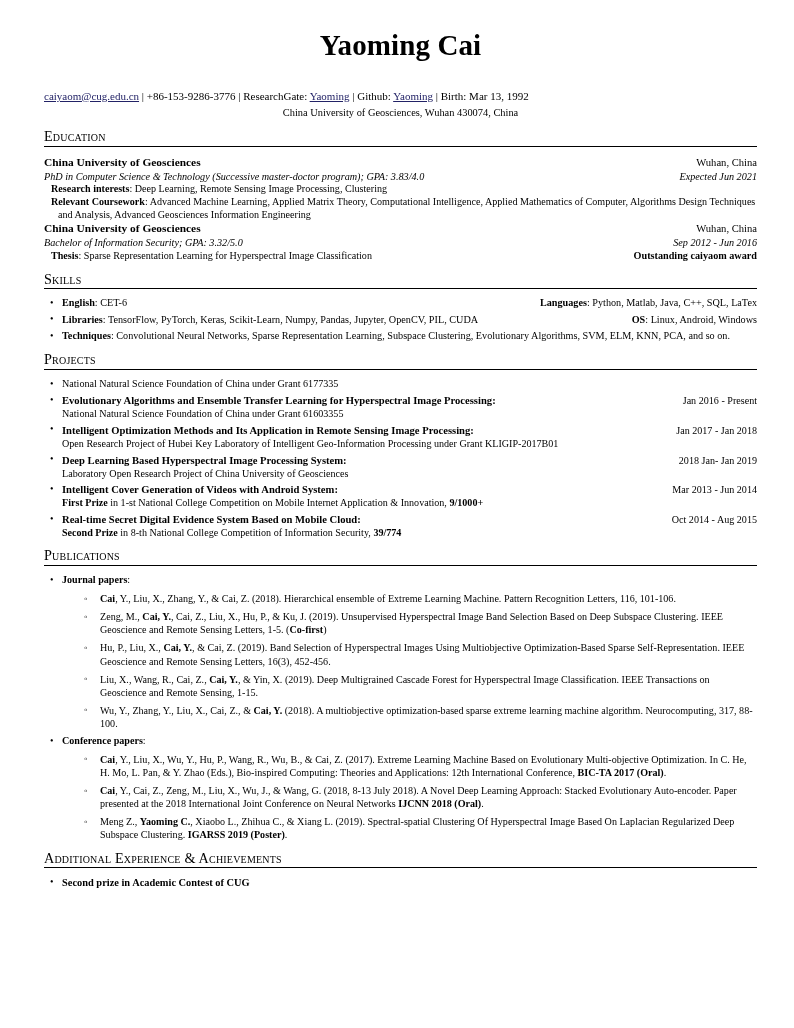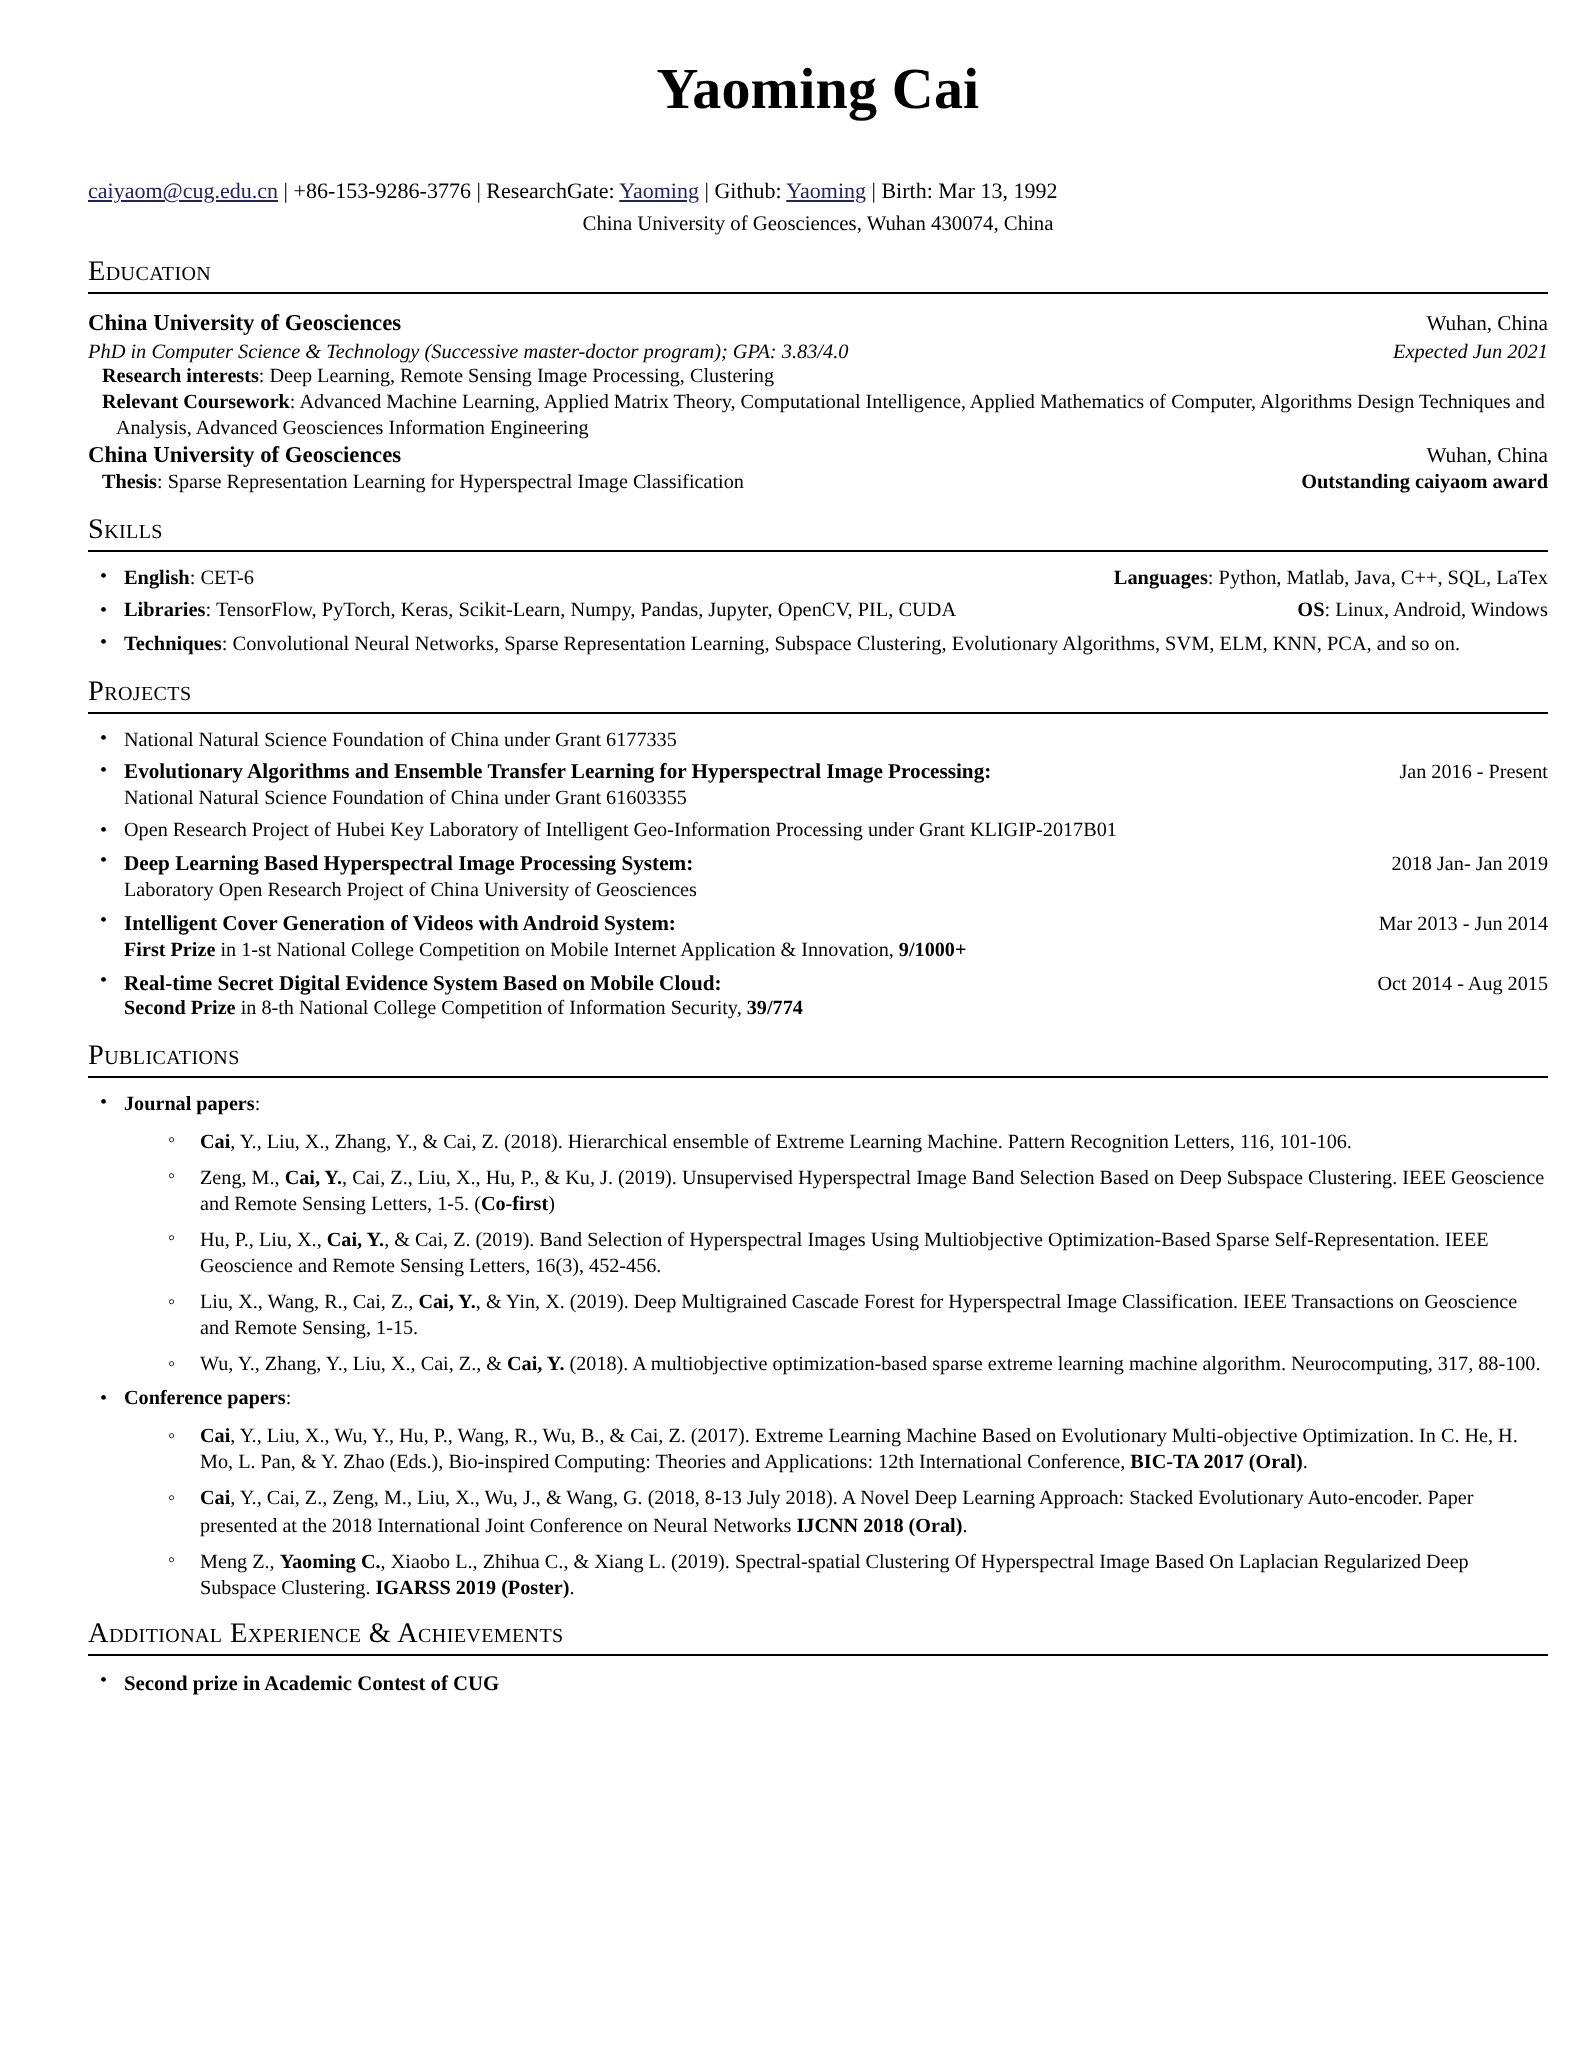--- a/index.html
+++ b/index.html
@@ -10,21 +10,21 @@
   body {
     width: 794px;
     height: 1028px;
     font-family: "Liberation Serif", "DejaVu Serif", serif;
     color: #000000;
     font-size: 10.2px;
     line-height: 1.24;
     overflow: hidden;
   }
   .page {
-    padding: 30px 20px 0 44px;
+    padding: 30px 37px 0 44px;
     box-sizing: border-box;
     width: 794px;
   }
 
   
   .name {
     text-align: center;
     font-size: 29px;
     font-weight: bold;
     letter-spacing: 0.1px;
@@ -161,20 +161,24 @@
       <div class="r date">Expected Jun 2021</div>
     </div>
     <div class="sub"><b>Research interests</b><span>: Deep Learning, Remote Sensing Image Processing, Clustering</span></div>
     <div class="sub"><b>Relevant Coursework</b><span>: Advanced Machine Learning, Applied Matrix Theory, Computational Intelligence, Applied Mathematics of Computer, Algorithms Design Techniques and Analysis, Advanced Geosciences Information Engineering</span></div>
 
     <div class="row">
       <div class="l org">China University of Geosciences</div>
       <div class="r loc">Wuhan, China</div>
     </div>
     <div class="row">
+      <div class="l deg">Bachelor of Information Security; GPA: 3.32/5.0</div>
+      <div class="r date">Sep 2012 - Jun 2016</div>
+    </div>
+    <div class="row">
       <div class="l sub"><b>Thesis</b><span>: Sparse Representation Learning for Hyperspectral Image Classification</span></div>
       <div class="r date-b">Outstanding caiyaom award</div>
     </div>
   </div>
 
   <div class="section">
     <div class="sec-title sec-rule">Skills</div>
     <ul class="b1">
       <li>
         <div class="row">
@@ -201,20 +205,24 @@
         <div class="proj-desc">National Natural Science Foundation of China under Grant 6177335</div>
       </li>
       <li>
         <div class="row">
           <div class="l"><span class="proj-title">Evolutionary Algorithms and Ensemble Transfer Learning for Hyperspectral Image Processing</span><span class="proj-title">:</span></div>
           <div class="r nowrapdate">Jan 2016 - Present</div>
         </div>
         <div class="proj-desc">National Natural Science Foundation of China under Grant 61603355</div>
       </li>
       <li>
+        <div class="row">
+          <div class="l"><span class="proj-title">Intelligent Optimization Methods and Its Application in Remote Sensing Image Processing</span><span class="proj-title">:</span></div>
+          <div class="r nowrapdate">Jan 2017 - Jan 2018</div>
+        </div>
         <div class="proj-desc">Open Research Project of Hubei Key Laboratory of Intelligent Geo-Information Processing under Grant KLIGIP-2017B01</div>
       </li>
       <li>
         <div class="row">
           <div class="l"><span class="proj-title">Deep Learning Based Hyperspectral Image Processing System</span><span class="proj-title">:</span></div>
           <div class="r nowrapdate">2018 Jan- Jan 2019</div>
         </div>
         <div class="proj-desc">Laboratory Open Research Project of China University of Geosciences</div>
       </li>
       <li>

